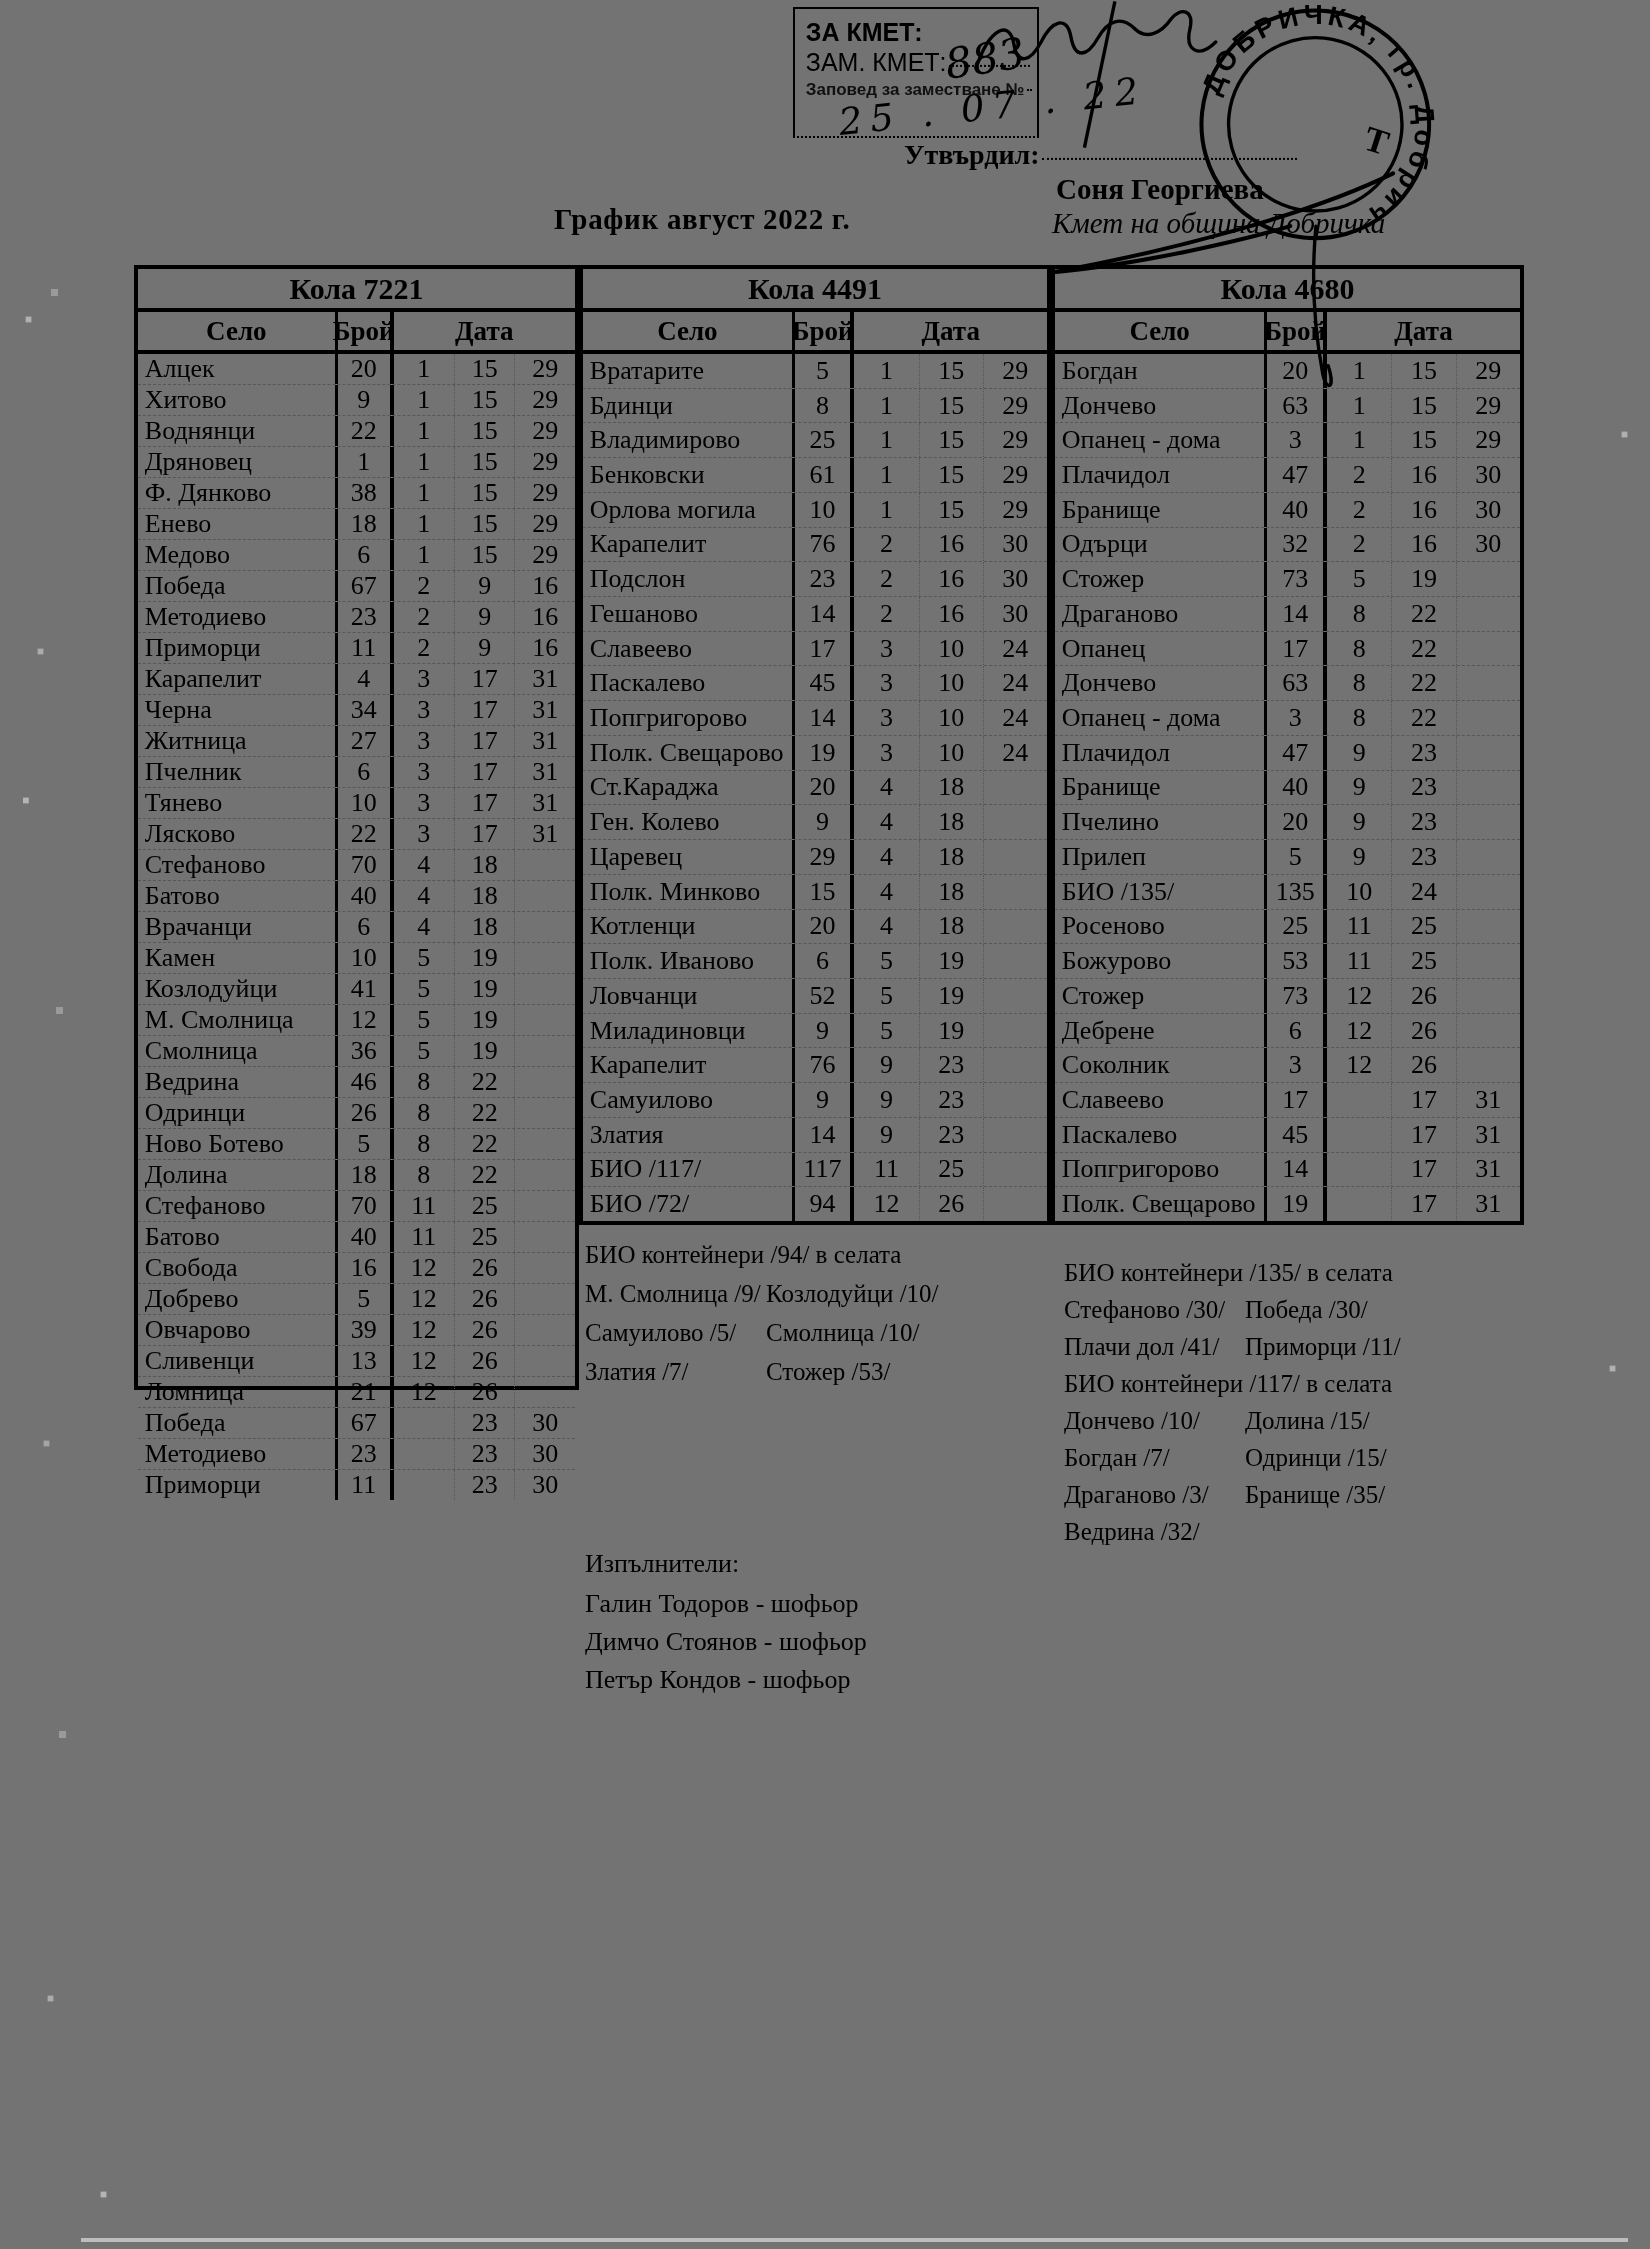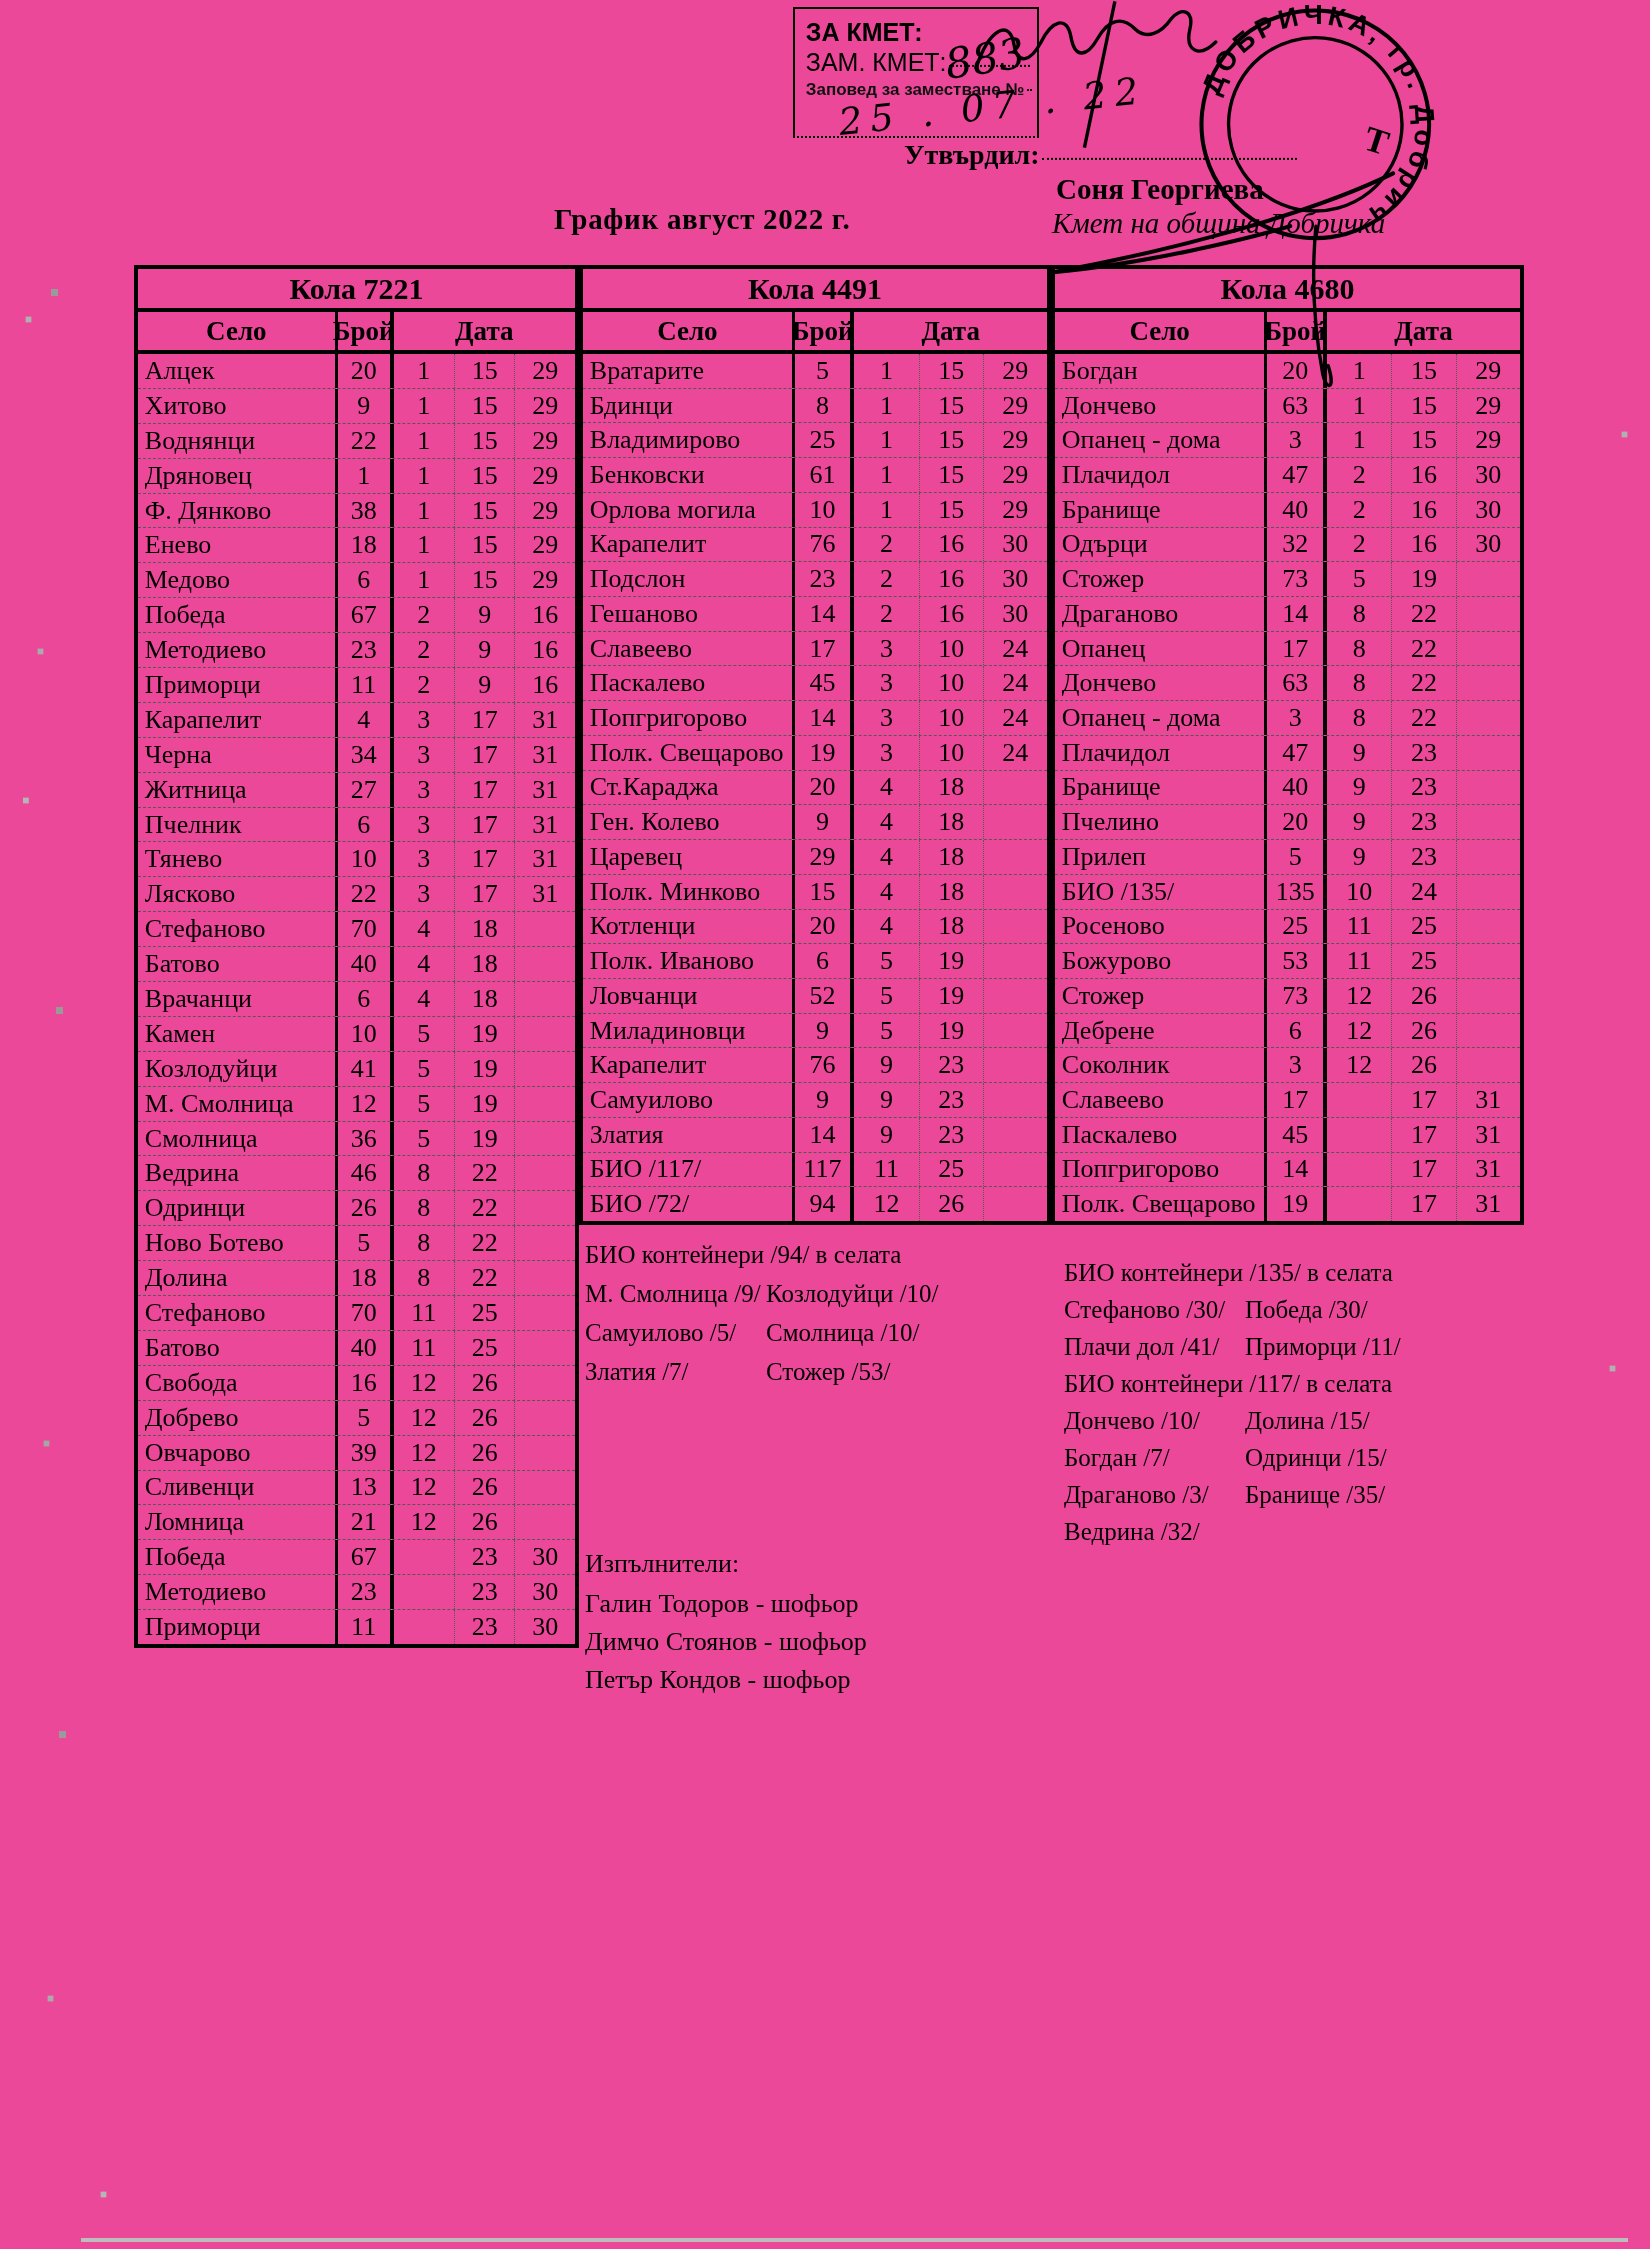--- a/index.html
+++ b/index.html
@@ -1,17 +1,17 @@
 <!DOCTYPE html>
 <html style="font-size:10.8px"><head>
 <meta charset="utf-8">
 <style>
   html,body{margin:0;padding:0;background:#e8e8e8;}
   .page{
-    position:relative;width:1651px;height:2250px;background:#ec4899;
+    position:relative;width:1651px;height:2250px;background:#737373;
     overflow:hidden;font-family:"Liberation Serif","DejaVu Serif",serif;color:#000;
   }
   
   .doc-title{position:absolute;left:554px;top:203px;font-size:29px;font-weight:bold;letter-spacing:0.7px;}
   .stamp-box{
     position:absolute;left:793px;top:6.8px;width:246px;height:131px;
     border:2.7px solid #000;border-bottom:2.7px dotted #000;box-sizing:border-box;
     padding:8.1px 6.8px 0 10.8px;font-family:"Liberation Sans","DejaVu Sans",sans-serif;
   }
   .sb-line1{font-size:25px;font-weight:bold;line-height:30px;}
@@ -24,21 +24,21 @@
   .approve{position:absolute;left:904px;top:139px;width:393px;display:flex;align-items:baseline;font-size:28px;font-weight:bold;}
   .approve .leader{border-bottom:2.7px dotted #000;}
   .approver-name{position:absolute;left:1056px;top:173px;font-size:29px;font-weight:bold;}
   .approver-title{position:absolute;left:1052px;top:207px;font-size:29px;font-style:italic;}
   
   .stamp{position:absolute;left:1189px;top:1.4px;width:252px;height:252px;transform:rotate(6deg);}
   
   .scribbles{position:absolute;left:0;top:0;pointer-events:none;}
   
   .veh{position:absolute;border:4.7px solid #000;box-sizing:border-box;display:flex;flex-direction:column;}
-  #veh0{left:134px;top:265px;width:445px;height:1383px;}
+  #veh0{left:134px;top:265px;width:445px;height:1125px;}
   #veh1{left:579px;top:265px;width:472px;height:960px;}
   #veh2{left:1051px;top:265px;width:473px;height:960px;}
   .veh-title{height:39px;border-bottom:4.7px solid #000;font-weight:bold;font-size:30px;display:flex;align-items:center;justify-content:center;flex:0 0 auto;}
   .veh-cols{height:38px;border-bottom:4.7px solid #000;display:grid;grid-template-columns:45% 13.5% 41.5%;font-weight:bold;font-size:27px;flex:0 0 auto;}
   .vc{display:flex;align-items:center;justify-content:center;}
   .vc-broj{border-left:3.4px solid #000;border-right:4.7px solid #000;}
   .veh-rows{flex:1;display:flex;flex-direction:column;}
   .trow{flex:1;display:grid;grid-template-columns:45% 13.5% 13.83% 13.83% 13.84%;border-top:1.4px dashed #575757;}
   .trow:first-child{border-top:none;}
   .tc{display:flex;align-items:center;justify-content:center;font-size:26px;overflow:hidden;white-space:nowrap;}

